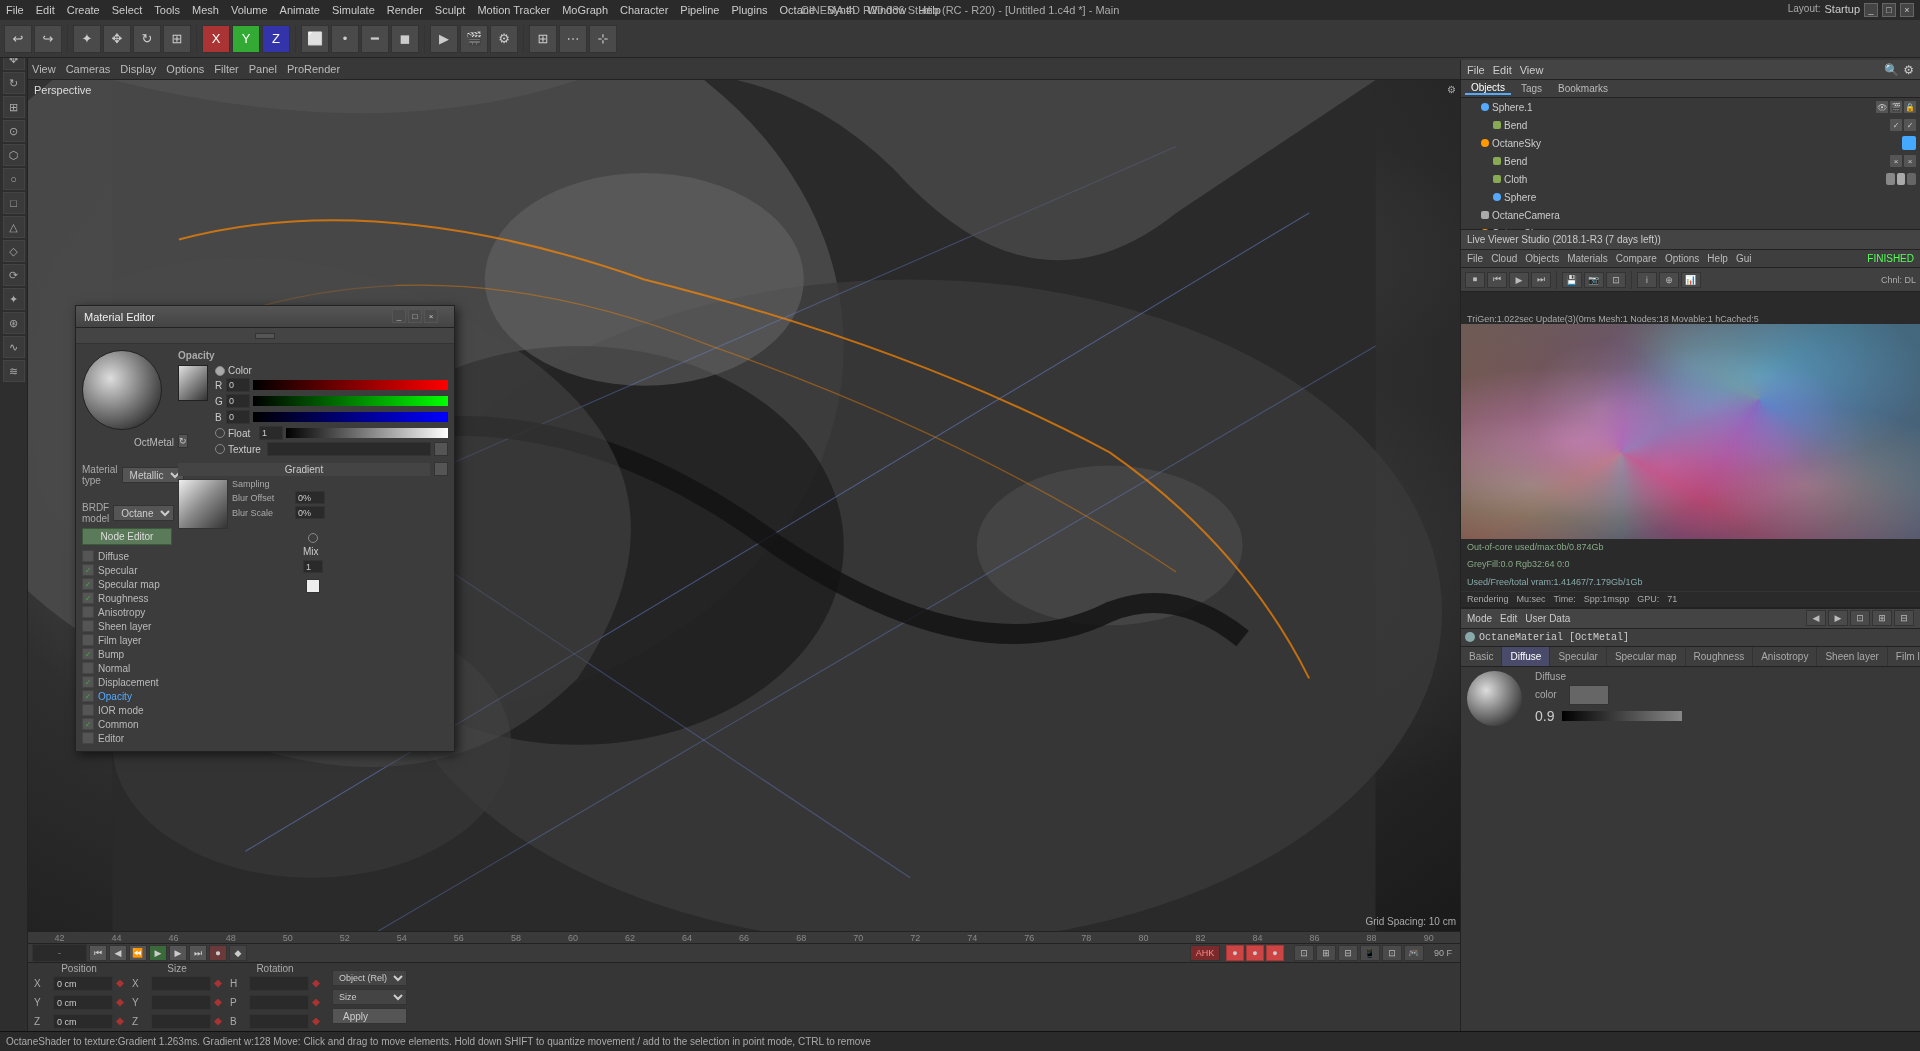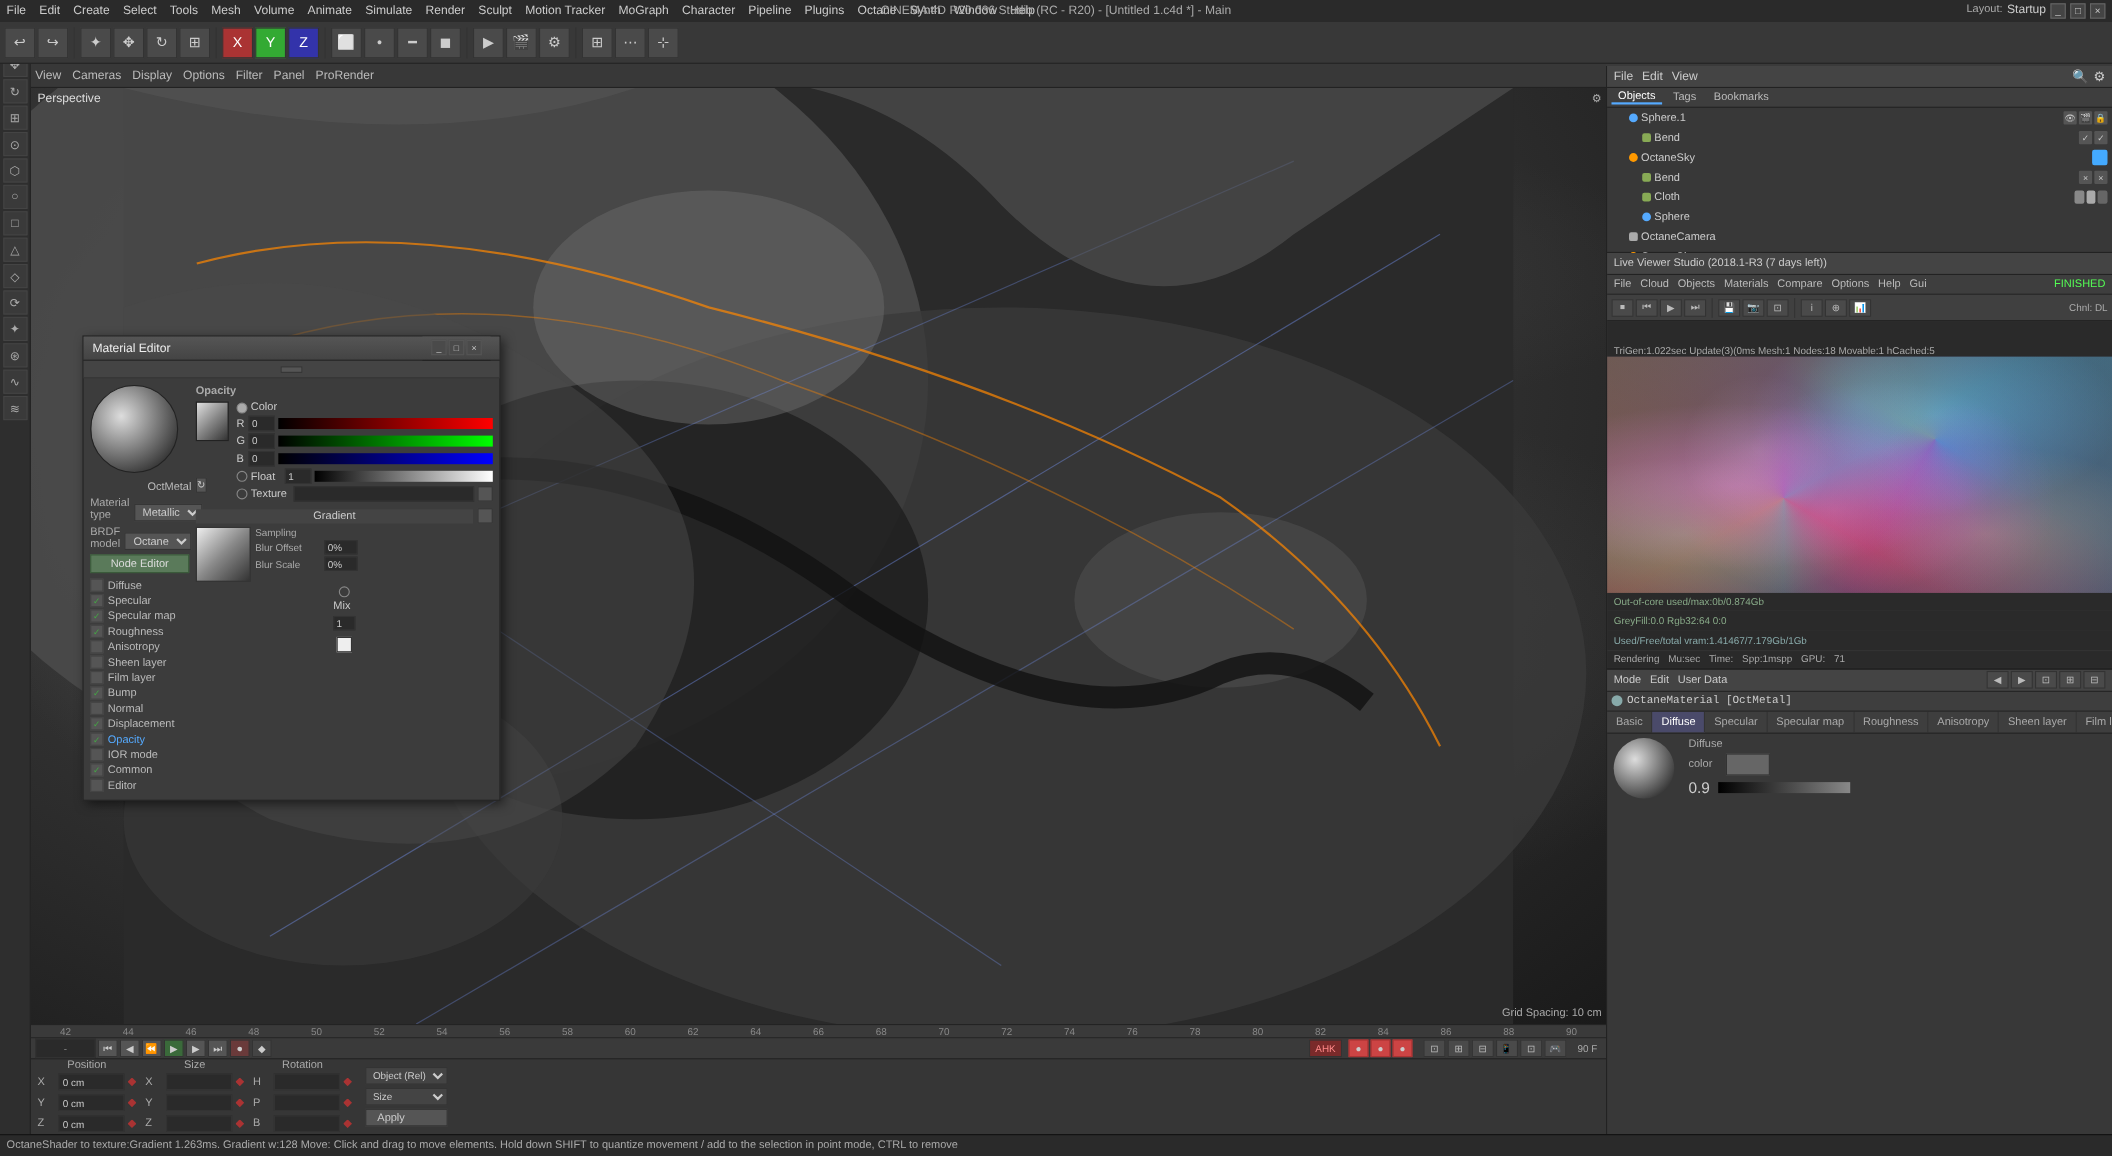--- a/index.html
+++ b/index.html
@@ -186,23 +186,23 @@
     }
     .mat-name {
       font-size: 10px;
       color: #bbb;
       margin-top: 4px;
       text-align: center;
       margin-left: 48px;
     }
     .mat-type-row {
       display: flex;
-      align-items: flex-end;
+      align-items: center;
       gap: 4px;
-      margin-top: 4px;
+      margin-top: 16px;
       font-size: 10px;
     }
     .mat-dropdown {
       background: #555;
       border: 1px solid #333;
       color: #ccc;
       font-size: 10px;
       padding: 1px 3px;
       height: 16px;
     }

